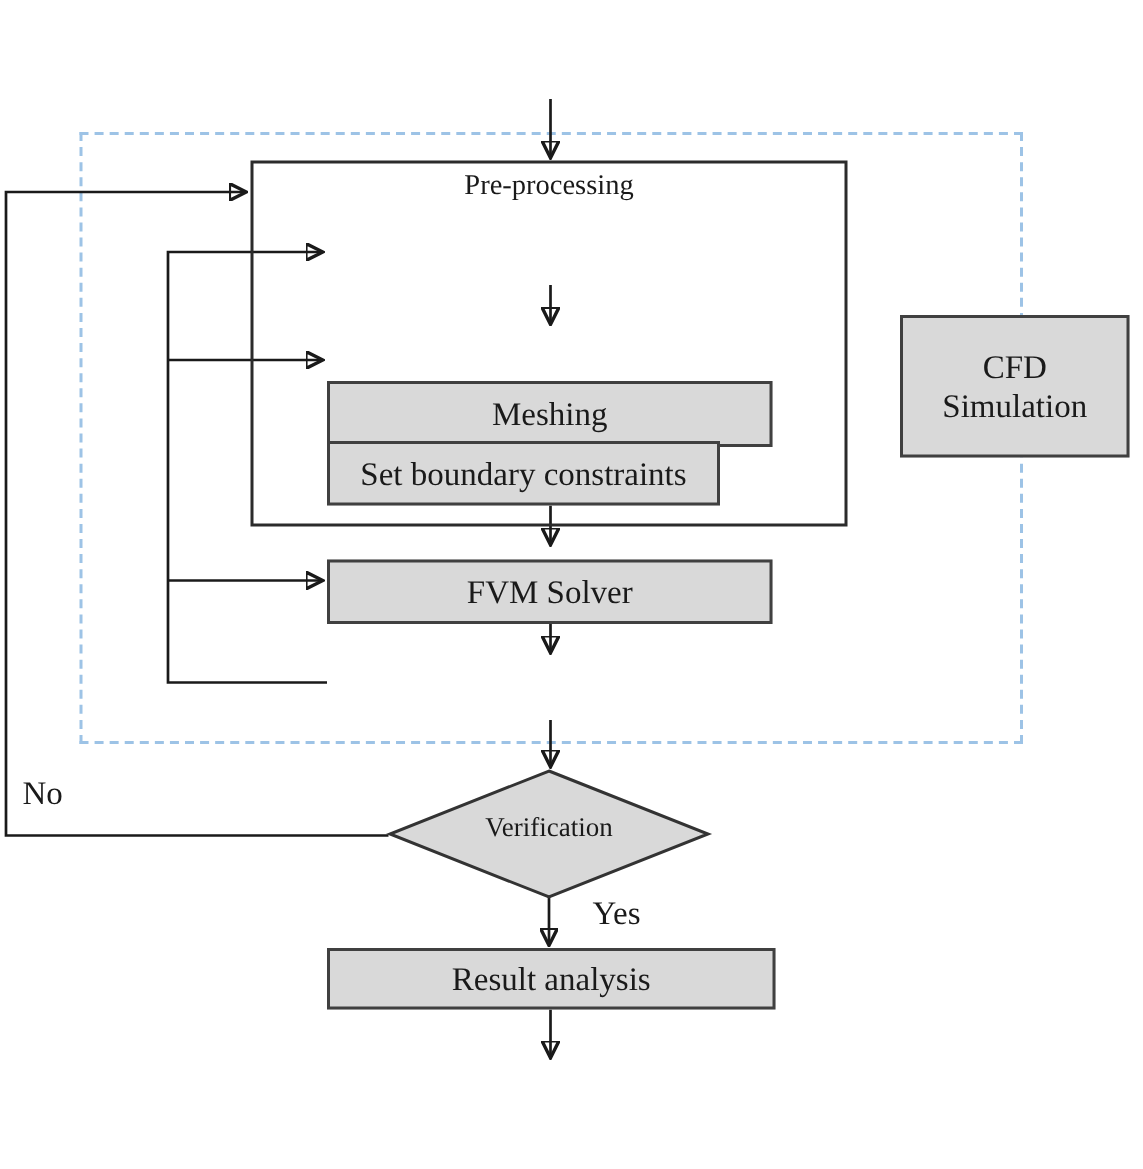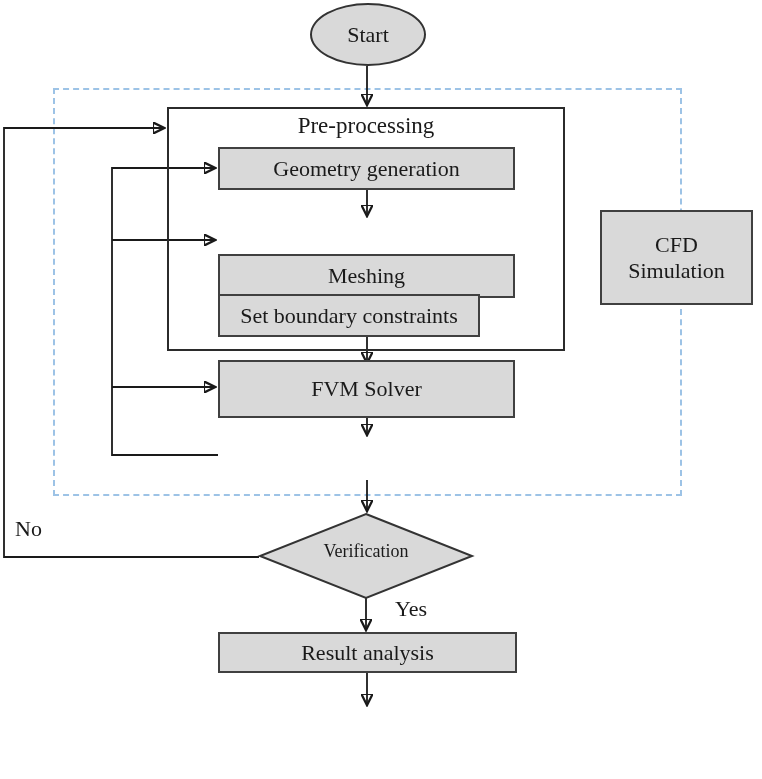--- a/index.html
+++ b/index.html
@@ -11,21 +11,21 @@
     position:absolute;background:#d9d9d9;border:2px solid #404040;
     display:flex;align-items:center;justify-content:center;
     font-size:22px;line-height:1.15;text-align:center;box-sizing:border-box;z-index:3;
   }
   .ellipse{border-radius:50%;border-color:#333;}
   .container-box{
     position:absolute;background:transparent;border:2px solid #2b2b2b;
     box-sizing:border-box;z-index:3;
   }
   .container-label{
-    position:absolute;left:0;top:4px;width:100%;text-align:center;font-size:23px;
+    position:absolute;left:0;top:4px;width:100%;text-align:center;font-size:19px;
   }
   .dashed-region{
     position:absolute;border:2px dashed #9dc3e6;box-sizing:border-box;z-index:1;background:transparent;
   }
   #connector-layer{position:absolute;left:0;top:0;z-index:2;pointer-events:none;}
   #connector-layer path{fill:none;stroke:#1a1a1a;stroke-width:1.8;}
   #connector-layer polygon{stroke:#333;stroke-width:2;}
   .edge-label{position:absolute;font-size:22px;z-index:4;}
   .diamond-label{
     position:absolute;z-index:4;font-size:18px;text-align:center;
@@ -53,41 +53,35 @@
     <path d="M367,480 V510" marker-end="url(#arrow)"></path>
     <path d="M366,598 V629" marker-end="url(#arrow)"></path>
     <path d="M367,673 V704" marker-end="url(#arrow)"></path>
     <path d="M259,557 H4 V128 H163" marker-end="url(#arrow)"></path>
     <path d="M218,455 H112 V168 H214" marker-end="url(#arrow)"></path>
     <path d="M112,240 H214" marker-end="url(#arrow)"></path>
     <path d="M112,387 H214" marker-end="url(#arrow)"></path>
     <polygon points="366,514 472,556 366,598 260,556" fill="#d9d9d9"></polygon>
   </svg>
 
-  <div class="node ellipse" style="left:310px;top:3px;width:116px;height:63px;">
-    <span>Start</span>
-  </div>
 
   <div class="container-box" style="left:167px;top:107px;width:398px;height:244px;">
     <div class="container-label">Pre-processing</div>
   </div>
 
-  <div class="node" style="left:218px;top:147px;width:297px;height:43px;">
-    <span>Geometry generation</span>
-  </div>
 
   <div class="node" style="left:218px;top:218px;width:297px;height:44px;margin-top:36px;">
     <span>Meshing</span>
   </div>
 
   <div class="node" style="left:218px;top:294px;width:262px;height:43px;">
     <span>Set boundary constraints</span>
   </div>
 
-  <div class="node" style="left:218px;top:360px;width:297px;height:58px;">
+  <div class="node" style="left:218px;top:373px;width:297px;height:43px;">
     <span>FVM Solver</span>
   </div>
 
 
   <div class="node two-line" style="left:600px;top:197px;width:153px;height:95px;margin-top:13px;">
     <div>
       <span>CFD</span>
       <span>Simulation</span>
     </div>
   </div>

